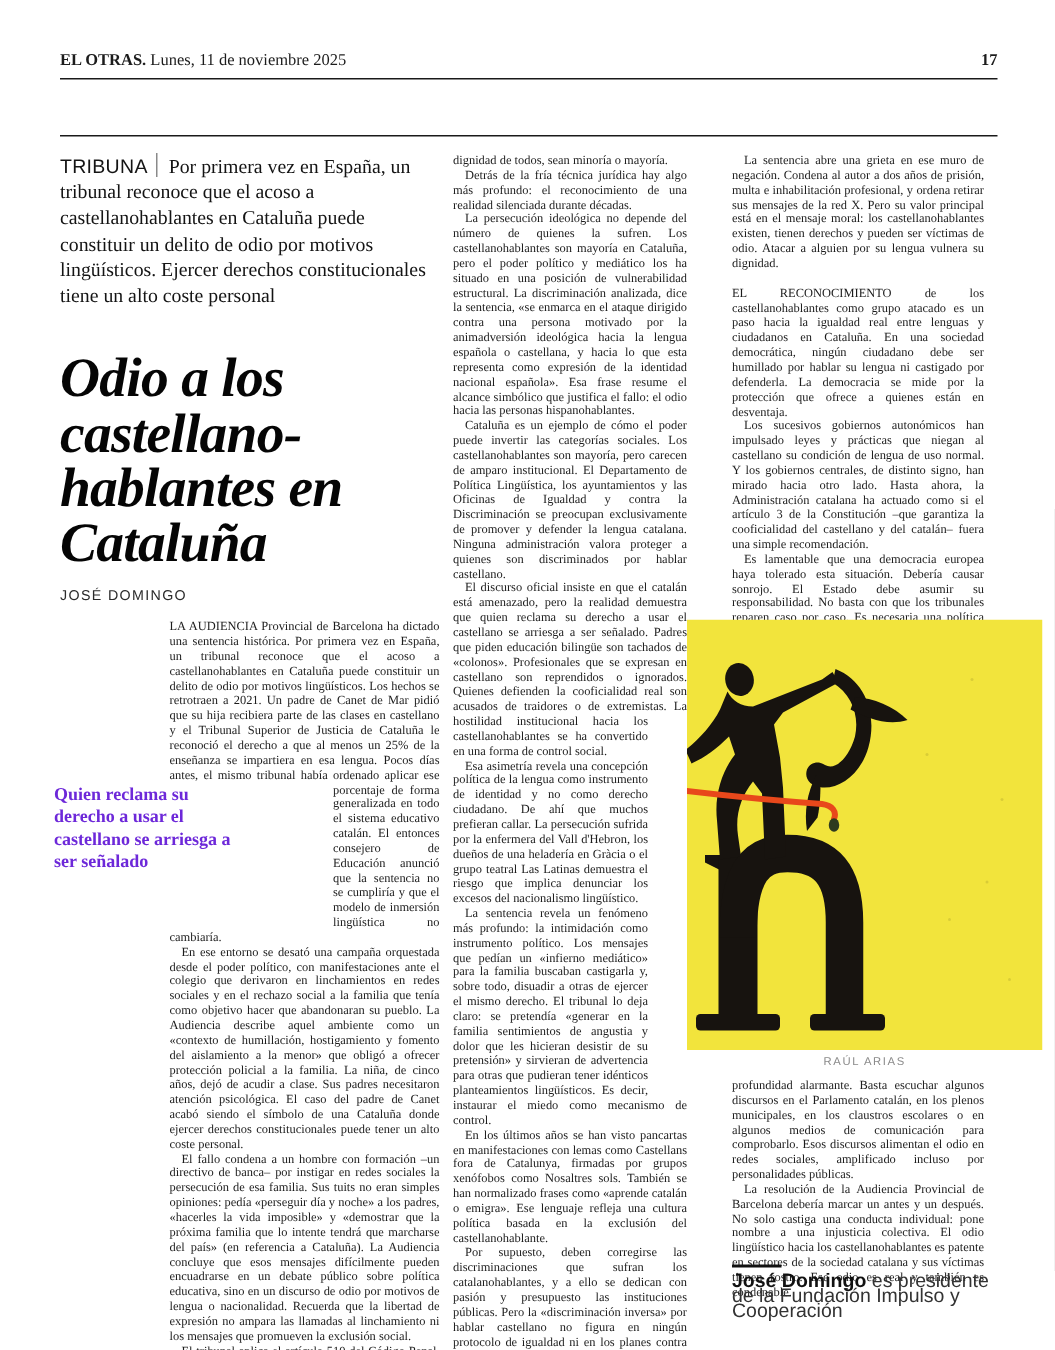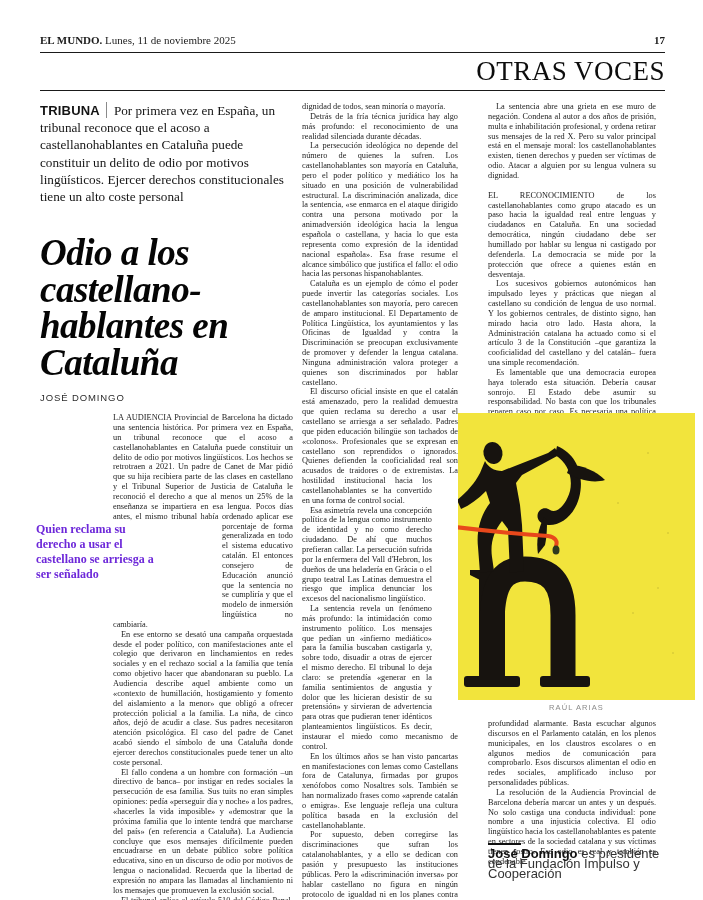--- a/index.html
+++ b/index.html
@@ -9,21 +9,21 @@
   .masthead{position:absolute;left:40px;top:34px;width:625px;font-size:11px;}
   .masthead .brand{font-weight:bold;}
   .masthead .pageno{position:absolute;right:0;top:0;font-weight:bold;}
   .rule-1{position:absolute;left:40px;top:52px;width:625px;border-top:1px solid #1a1a1a;}
   .section-title{position:absolute;left:40px;top:56px;width:625px;text-align:right;
         font-size:27px;letter-spacing:.5px;font-weight:500;color:#0d0d0d;}
   .rule-2{position:absolute;left:40px;top:90px;width:625px;border-top:1px solid #1a1a1a;}
   
   .colA{position:absolute;left:40px;top:102px;width:255px;}
   .standfirst{font-size:13.2px;line-height:17.2px;color:#141414;}
-  .kicker{font-family:"Liberation Sans",sans-serif;font-weight:bold;font-size:13px;letter-spacing:.2px;}
+  .kicker{font-family:"Liberation Sans",sans-serif;font-weight:normal;font-size:13px;letter-spacing:.2px;}
   .kicker-divider{display:inline-block;width:1px;height:16px;background:#8a8a8a;
         margin:0 7px 0 6px;vertical-align:-3px;}
   .headline{margin-top:30px;font-size:37px;line-height:36.5px;font-weight:bold;font-style:italic;
         letter-spacing:-0.5px;color:#050505;}
   .byline{margin-top:11px;font-family:"Liberation Sans",sans-serif;font-size:9.5px;
         letter-spacing:.9px;color:#2b2b2b;}
   .bodyA{margin-top:10px;margin-left:73px;width:180px;}
   
   .bodytext p{margin:0;font-size:8.3px;line-height:9.85px;text-align:justify;hyphens:auto;}
   .bodytext p.ind{text-indent:8px;}
@@ -45,25 +45,24 @@
   .bio{position:absolute;left:488px;top:849px;width:178px;
         font-family:"Liberation Sans",sans-serif;font-size:13px;line-height:10px;color:#333;}
   .bio .name{font-weight:bold;color:#111;}
 </style>
 </head>
 <body>
 
 <div class="page">
 
   <div class="masthead">
-    <span class="brand">EL MUNDO.</span><span> Lunes, 11 de noviembre 2025</span>
+    <span class="brand">EL OTRAS.</span><span> Lunes, 11 de noviembre 2025</span>
     <span class="pageno">17</span>
   </div>
   <div class="rule-1"></div>
-  <div class="section-title">OTRAS VOCES</div>
   <div class="rule-2"></div>
 
   <div class="colA">
     <p class="standfirst" style="margin:0">
       <span class="kicker">TRIBUNA</span><span class="kicker-divider"></span><span>Por primera vez en España, un tribunal reconoce que el acoso a castellanohablantes en Cataluña puede constituir un delito de odio por motivos lingüísticos. Ejercer derechos constitucionales tiene un alto coste personal</span>
     </p>
     <div class="headline">Odio a los castellano-hablantes en Cataluña</div>
     <div class="byline">JOSÉ DOMINGO</div>
 
     <div class="bodyA bodytext">

